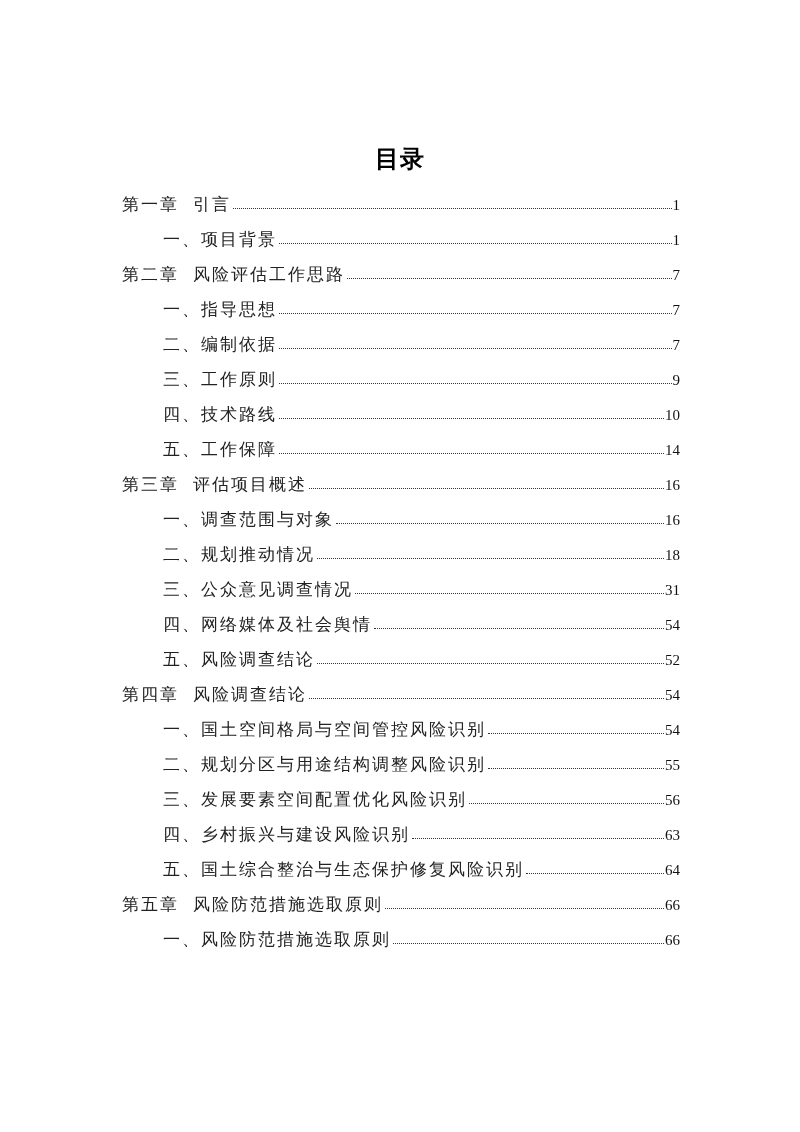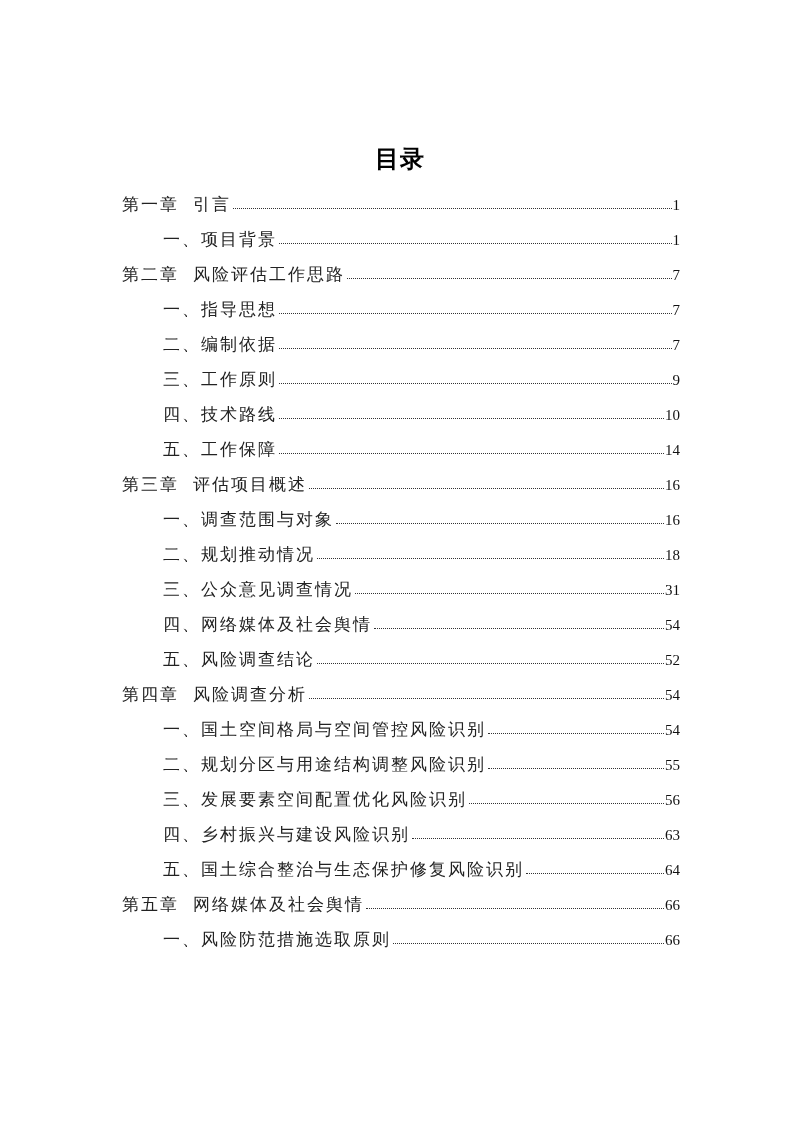--- a/index.html
+++ b/index.html
@@ -87,21 +87,21 @@
         <span class="label"><span>四、网络媒体及社会舆情</span></span>
         <span class="leader"></span>
         <span class="page-no">54</span>
       </div>
       <div class="row sec">
         <span class="label"><span>五、风险调查结论</span></span>
         <span class="leader"></span>
         <span class="page-no">52</span>
       </div>
       <div class="row chap">
-        <span class="label"><span class="num">第四章</span><span>风险调查分析</span></span>
+        <span class="label"><span class="num">第四章</span><span>风险调查结论</span></span>
         <span class="leader"></span>
         <span class="page-no">54</span>
       </div>
       <div class="row sec">
         <span class="label"><span>一、国土空间格局与空间管控风险识别</span></span>
         <span class="leader"></span>
         <span class="page-no">54</span>
       </div>
       <div class="row sec">
         <span class="label"><span>二、规划分区与用途结构调整风险识别</span></span>
@@ -117,21 +117,21 @@
         <span class="label"><span>四、乡村振兴与建设风险识别</span></span>
         <span class="leader"></span>
         <span class="page-no">63</span>
       </div>
       <div class="row sec">
         <span class="label"><span>五、国土综合整治与生态保护修复风险识别</span></span>
         <span class="leader"></span>
         <span class="page-no">64</span>
       </div>
       <div class="row chap">
-        <span class="label"><span class="num">第五章</span><span>网络媒体及社会舆情</span></span>
+        <span class="label"><span class="num">第五章</span><span>风险防范措施选取原则</span></span>
         <span class="leader"></span>
         <span class="page-no">66</span>
       </div>
       <div class="row sec">
         <span class="label"><span>一、风险防范措施选取原则</span></span>
         <span class="leader"></span>
         <span class="page-no">66</span>
       </div>
     </div>
 </div>

